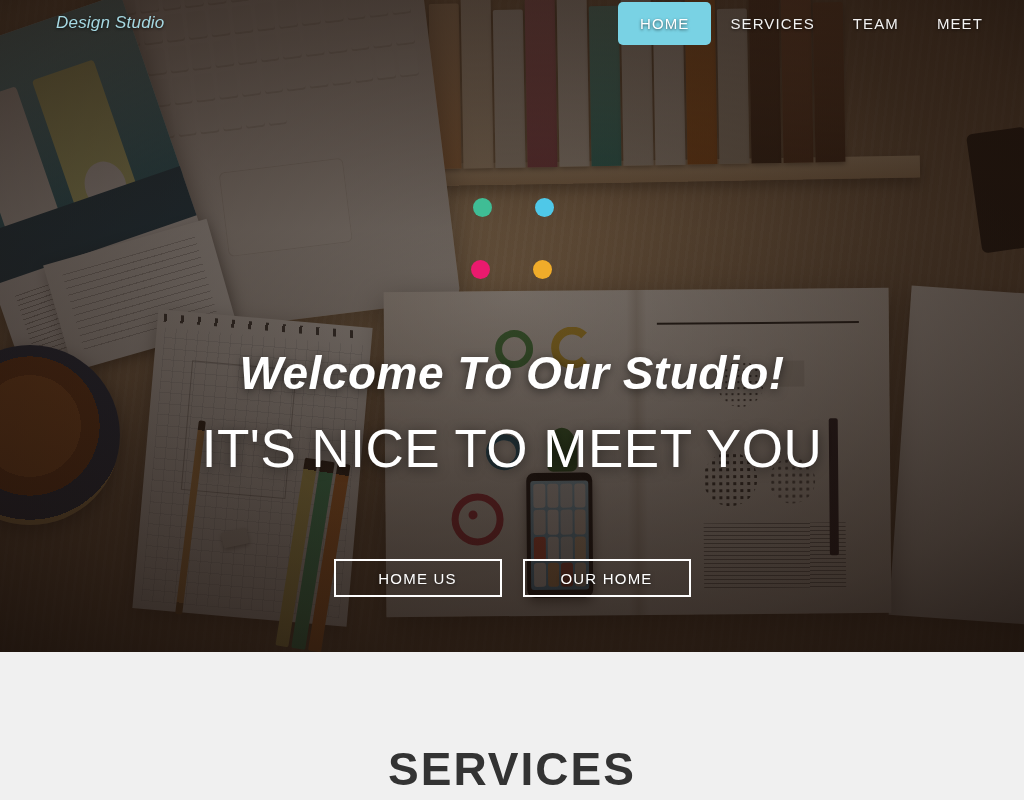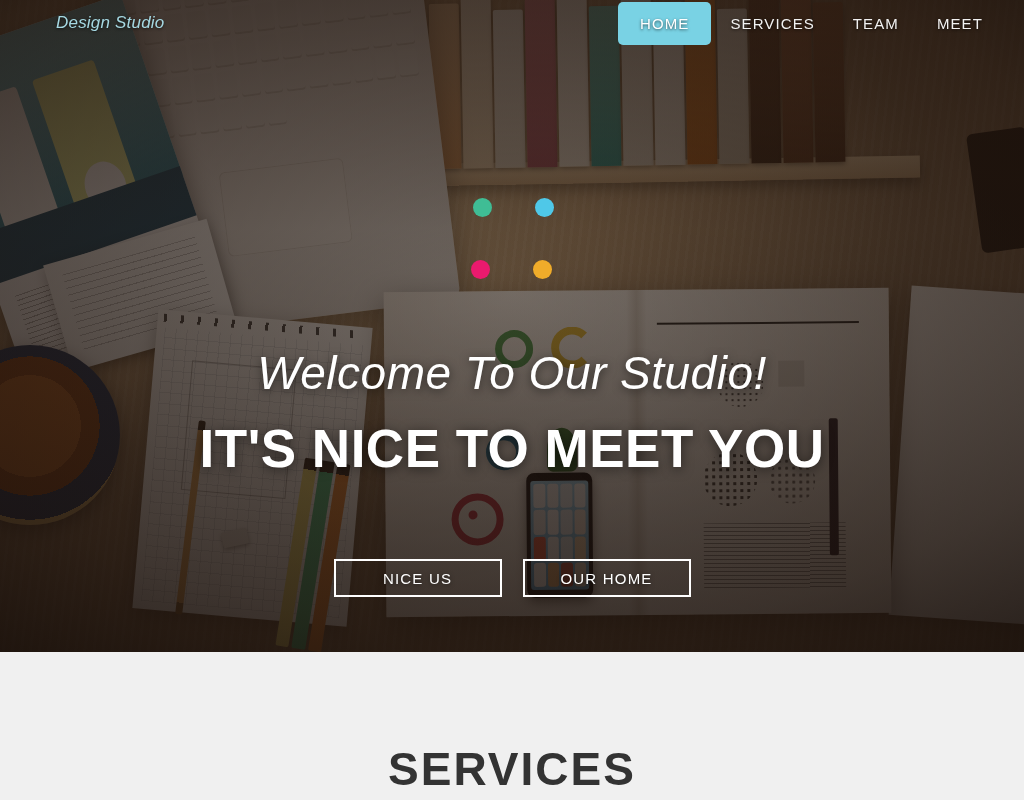--- a/index.html
+++ b/index.html
@@ -206,27 +206,27 @@
   .dots { position:absolute; left:470px; top:196px; z-index:15; }
   .dot { position:absolute; width:19px; height:19px; border-radius:50%; cursor:pointer; }
 
   
   .hero-text {
     position:absolute; left:0; top:0; width:1024px; z-index:15;
     text-align:center; color:#fff;
   }
   .headline-sub {
     position:absolute; top:346px; width:100%;
-    font-style:italic; font-size:46px; font-weight:400;
+    font-style:italic; font-size:46px; font-weight:700;
     text-shadow:0 2px 10px rgba(0,0,0,.55);
     letter-spacing:.5px;
   }
   .headline-main {
     position:absolute; top:418px; width:100%;
-    font-size:53px; font-weight:bold; letter-spacing:.5px;
+    font-size:53px; font-weight:normal; letter-spacing:.5px;
     text-shadow:0 2px 12px rgba(0,0,0,.55);
   }
   .hero-buttons {
     position:absolute; top:559px; width:100%;
     display:flex; justify-content:center; gap:21px;
   }
   .hero-btn {
     width:168px; height:38px;
     border:2px solid #ffffff; background:transparent;
     color:#ffffff; font-size:15px; letter-spacing:1.2px;
@@ -419,21 +419,21 @@
     <div class="dot" style="left:3px;top:2px;background:#3fbd95"></div>
     <div class="dot" style="left:65px;top:2px;background:#4fc8e8"></div>
     <div class="dot" style="left:1px;top:64px;background:#ea1a6e"></div>
     <div class="dot" style="left:63px;top:64px;background:#f0ac2a"></div>
   </div>
 
   <div class="hero-text">
     <div class="headline-sub">Welcome To Our Studio!</div>
     <div class="headline-main">IT'S NICE TO MEET YOU</div>
     <div class="hero-buttons">
-      <button class="hero-btn">NICE US</button>
+      <button class="hero-btn">HOME US</button>
       <button class="hero-btn">OUR HOME</button>
     </div>
   </div>
 </div>
 
 <section class="services">
   <h2 class="services-title">SERVICES</h2>
 </section>
 
 </body></html>

